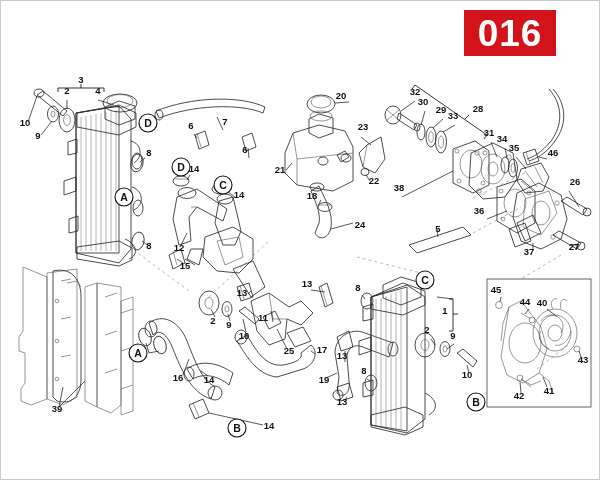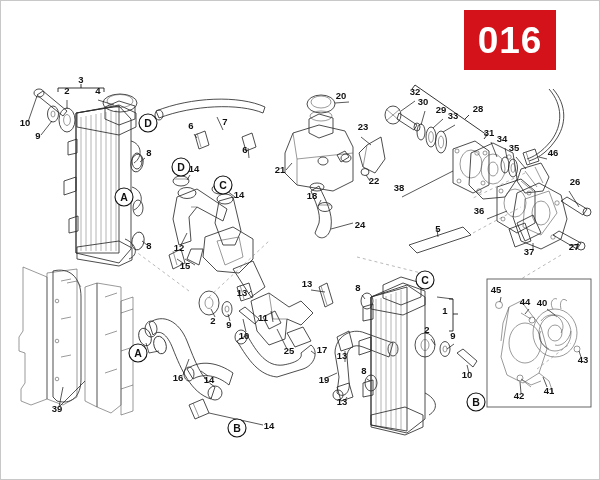--- a/index.html
+++ b/index.html
@@ -1,21 +1,21 @@
 <!DOCTYPE html>
 <html><head>
 <meta charset="utf-8">
 <style>
   html,body{margin:0;padding:0;background:#fff;}
   body{font-family:"Liberation Sans",sans-serif;}
   #page{position:relative;width:600px;height:480px;background:#ffffff;
         box-sizing:border-box;border:1px solid #c8c8c8;overflow:hidden;}
   #plate{position:absolute;inset:0;}
   #plate svg{display:block;}
-  .badge{position:absolute;left:463px;top:9px;width:92px;height:60px;
+  .badge{position:absolute;left:463px;top:9px;width:92px;height:46px;
          background:#d4121a;display:flex;align-items:center;justify-content:center;}
   .badge span{color:#ffffff;font-size:37px;font-weight:bold;letter-spacing:1px;
               font-family:"Liberation Sans",sans-serif;line-height:1;}
   text{font-family:"Liberation Sans",sans-serif;}
   .cn{font-size:9.5px;fill:#111;font-weight:bold;}
   .cl{font-size:10.5px;fill:#111;font-weight:bold;}
   .ld{stroke:#111;stroke-width:0.7;fill:none;}
   .lt{stroke:#111;stroke-width:0.85;fill:none;}
   .cir{stroke:#111;stroke-width:1.1;fill:#fff;}
   .outl{stroke:#2d2d2d;stroke-width:0.85;fill:none;}

